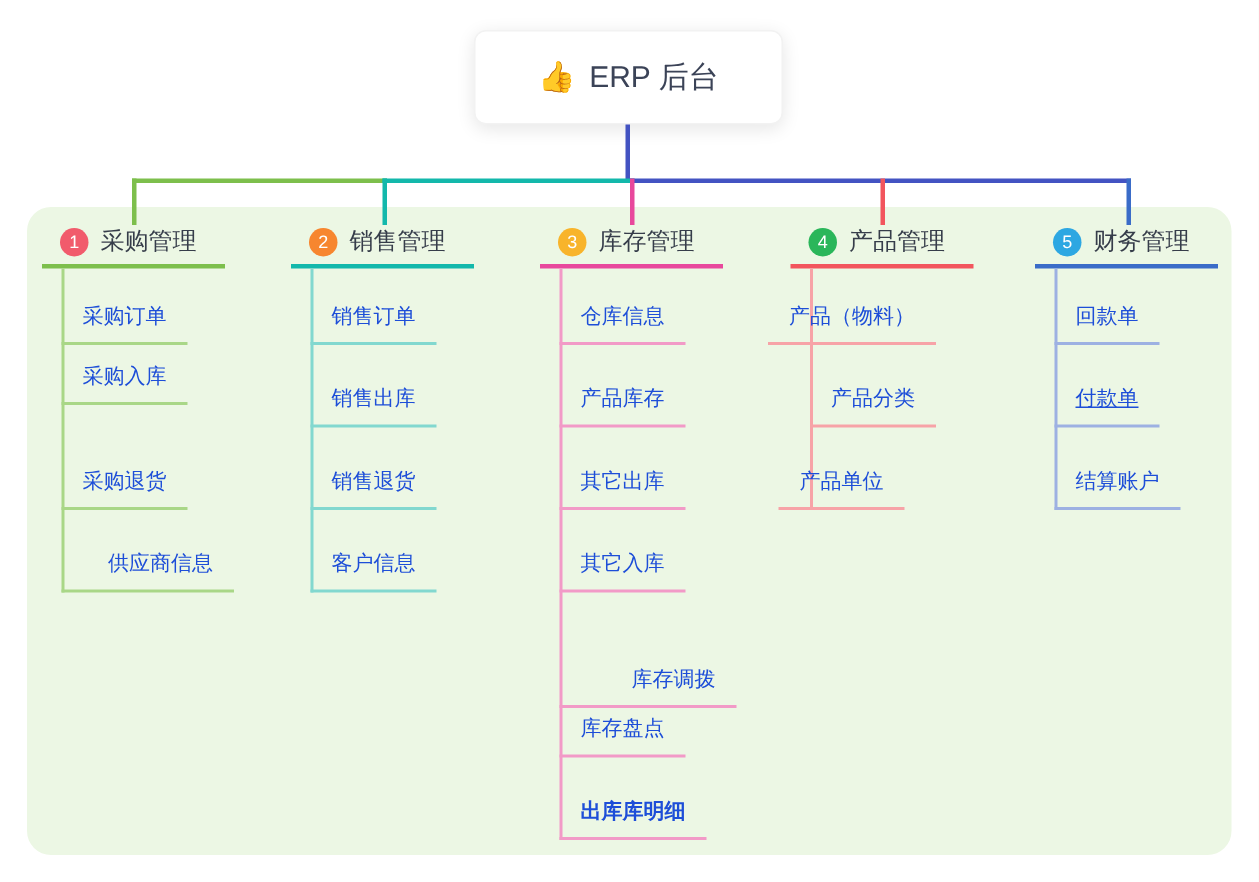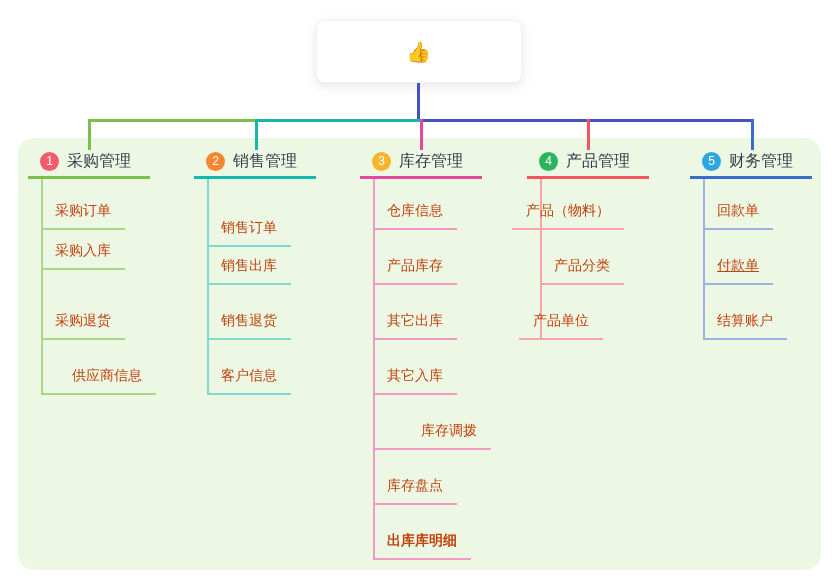--- a/index.html
+++ b/index.html
@@ -25,31 +25,32 @@
     font-size:16px;color:#363d4a;white-space:nowrap;
   }
   .badge{
     width:19px;height:19px;border-radius:50%;flex:0 0 auto;
     display:flex;align-items:center;justify-content:center;
     color:#ffffff;font-size:12px;line-height:1;
   }
   .child-item{
     position:absolute;display:flex;align-items:flex-end;height:32px;
     padding:0 14px 8px 14px;box-sizing:border-box;white-space:nowrap;
-    font-size:14px;color:#c2410c;text-align:center;
+    font-size:14px;color:#1d4ed8;text-align:center;
   }
 </style>
 </head>
 <body>
 
 <div class="canvas">
   <div class="panel"></div>
 
   <div class="root-card">
     <span class="root-emoji">👍</span>
+    <span>ERP 后台</span>
   </div>
 
   <div id="connector-layer">
       <div class="line" style="left: 417px; top: 83px; width: 3px; height: 39px; background: rgb(67, 83, 194);"></div>
       <div class="line" style="left: 88px; top: 119px; width: 170px; height: 3px; background: rgb(125, 191, 76);"></div>
       <div class="line" style="left: 255px; top: 119px; width: 168px; height: 3px; background: rgb(19, 184, 171);"></div>
       <div class="line" style="left: 420px; top: 119px; width: 334px; height: 3px; background: rgb(67, 83, 194);"></div>
       <div class="line" style="left: 88px; top: 119px; width: 3px; height: 31px; background: rgb(125, 191, 76);"></div>
       <div class="line" style="left: 255px; top: 119px; width: 3px; height: 31px; background: rgb(19, 184, 171);"></div>
       <div class="line" style="left: 420px; top: 119px; width: 3px; height: 31px; background: rgb(232, 72, 156);"></div>
@@ -80,21 +81,21 @@
       <div class="child-item" style="left: 41px; top: 308px; border-bottom: 2px solid rgb(169, 215, 135);">
         <span>采购退货</span>
       </div>
       <div class="child-item" style="left: 41px; top: 363px; border-bottom: 2px solid rgb(169, 215, 135); padding-left: 31px;">
         <span>供应商信息</span>
       </div>
       <div class="branch-label" style="left: 206px; top: 149px;">
         <span class="badge" style="background: rgb(247, 134, 47);">2</span>
         <span>销售管理</span>
       </div>
-      <div class="child-item" style="left: 207px; top: 198px; border-bottom: 2px solid rgb(130, 216, 207); margin-top: 17px;">
+      <div class="child-item" style="left: 207px; top: 198px; border-bottom: 2px solid rgb(130, 216, 207);">
         <span>销售订单</span>
       </div>
       <div class="child-item" style="left: 207px; top: 253px; border-bottom: 2px solid rgb(130, 216, 207);">
         <span>销售出库</span>
       </div>
       <div class="child-item" style="left: 207px; top: 308px; border-bottom: 2px solid rgb(130, 216, 207);">
         <span>销售退货</span>
       </div>
       <div class="child-item" style="left: 207px; top: 363px; border-bottom: 2px solid rgb(130, 216, 207);">
         <span>客户信息</span>
@@ -108,21 +109,21 @@
       </div>
       <div class="child-item" style="left: 373px; top: 253px; border-bottom: 2px solid rgb(242, 154, 199);">
         <span>产品库存</span>
       </div>
       <div class="child-item" style="left: 373px; top: 308px; border-bottom: 2px solid rgb(242, 154, 199);">
         <span>其它出库</span>
       </div>
       <div class="child-item" style="left: 373px; top: 363px; border-bottom: 2px solid rgb(242, 154, 199);">
         <span>其它入库</span>
       </div>
-      <div class="child-item" style="left: 373px; top: 418px; border-bottom: 2px solid rgb(242, 154, 199); padding-left: 48px;">
+      <div class="child-item" style="left: 373px; top: 440px; border-bottom: 2px solid rgb(242, 154, 199); padding-left: 48px;">
         <span>库存调拨</span>
       </div>
       <div class="child-item" style="left: 373px; top: 473px; border-bottom: 2px solid rgb(242, 154, 199);">
         <span>库存盘点</span>
       </div>
       <div class="child-item" style="left: 373px; top: 528px; border-bottom: 2px solid rgb(242, 154, 199); font-weight: bold;">
         <span>出库库明细</span>
       </div>
       <div class="branch-label" style="left: 539px; top: 149px;">
         <span class="badge" style="background: rgb(42, 182, 90);">4</span>

